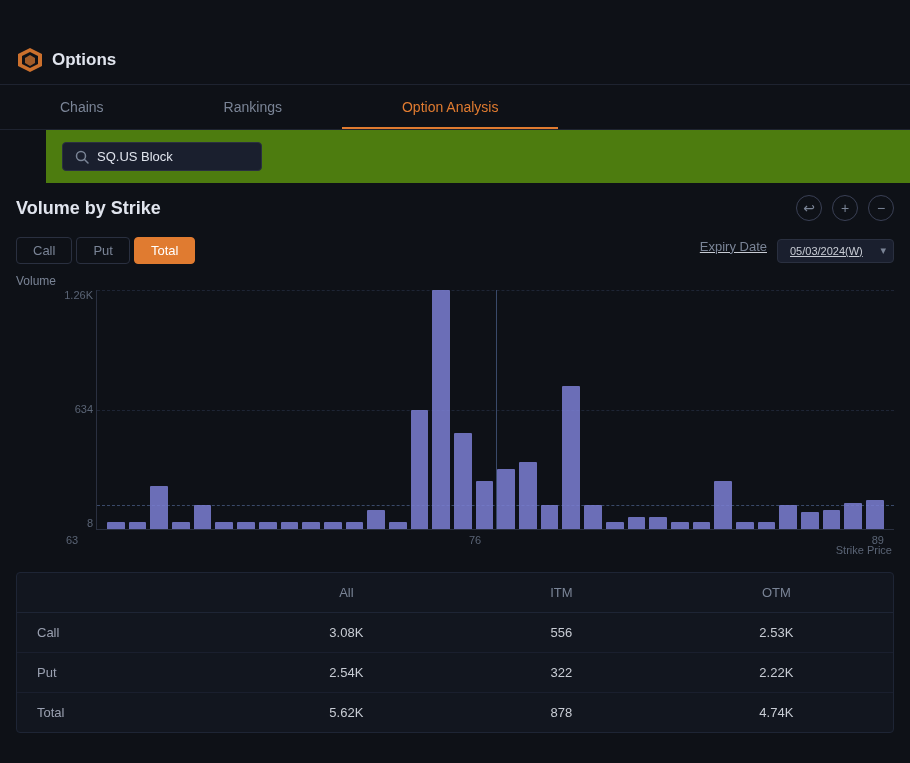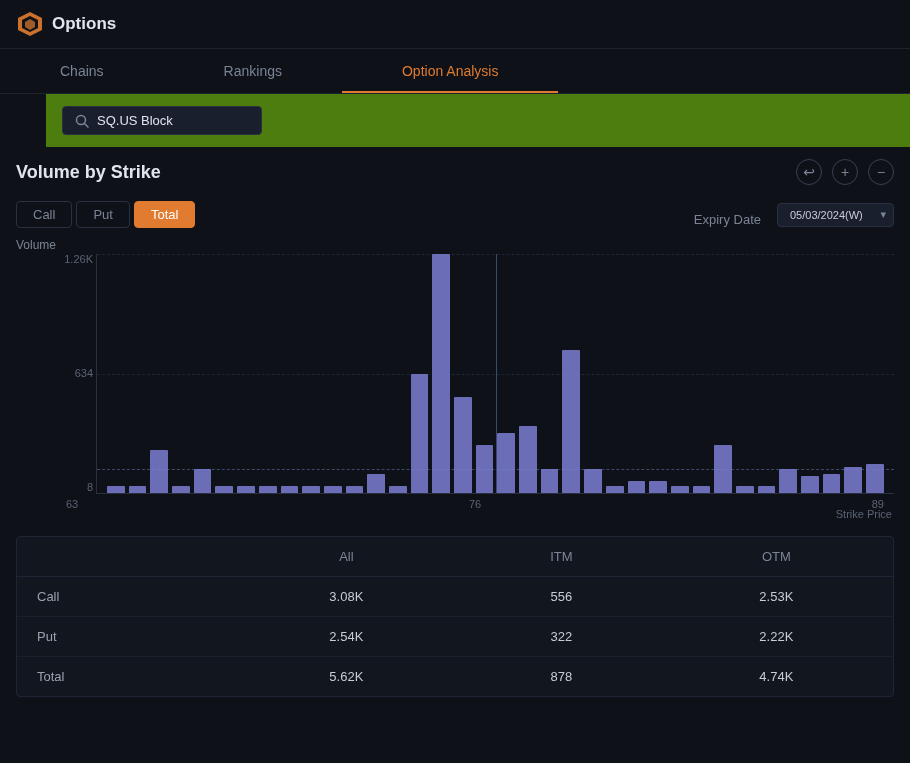--- a/index.html
+++ b/index.html
@@ -18,20 +18,21 @@
       display: flex;
       align-items: center;
       padding: 10px 16px;
       background: #0e1117;
       border-bottom: 1px solid #1e2330;
     }
     .logo-area {
       display: flex;
       align-items: center;
       gap: 8px;
+      margin-top: 36px;
     }
     .logo-icon {
       width: 28px;
       height: 28px;
     }
     .app-title {
       font-size: 17px;
       font-weight: 600;
       color: #e0e4ed;
     }
@@ -141,22 +142,23 @@
       cursor: pointer;
       font-size: 13px;
     }
     .btn-filter.active {
       background: #e07b30;
       border-color: #e07b30;
       color: #fff;
     }
     .expiry-area {
       display: flex;
-      align-items: flex-end;
-      gap: 16px;
+      align-items: flex-start;
+      gap: 10px;
+      text-decoration: underline;
     }
     .expiry-label {
       color: #7a8496;
       font-size: 13px;
     }
     .expiry-select {
       background: #1a1f2e;
       border: 1px solid #2a3040;
       border-radius: 4px;
       color: #c8ccd4;

